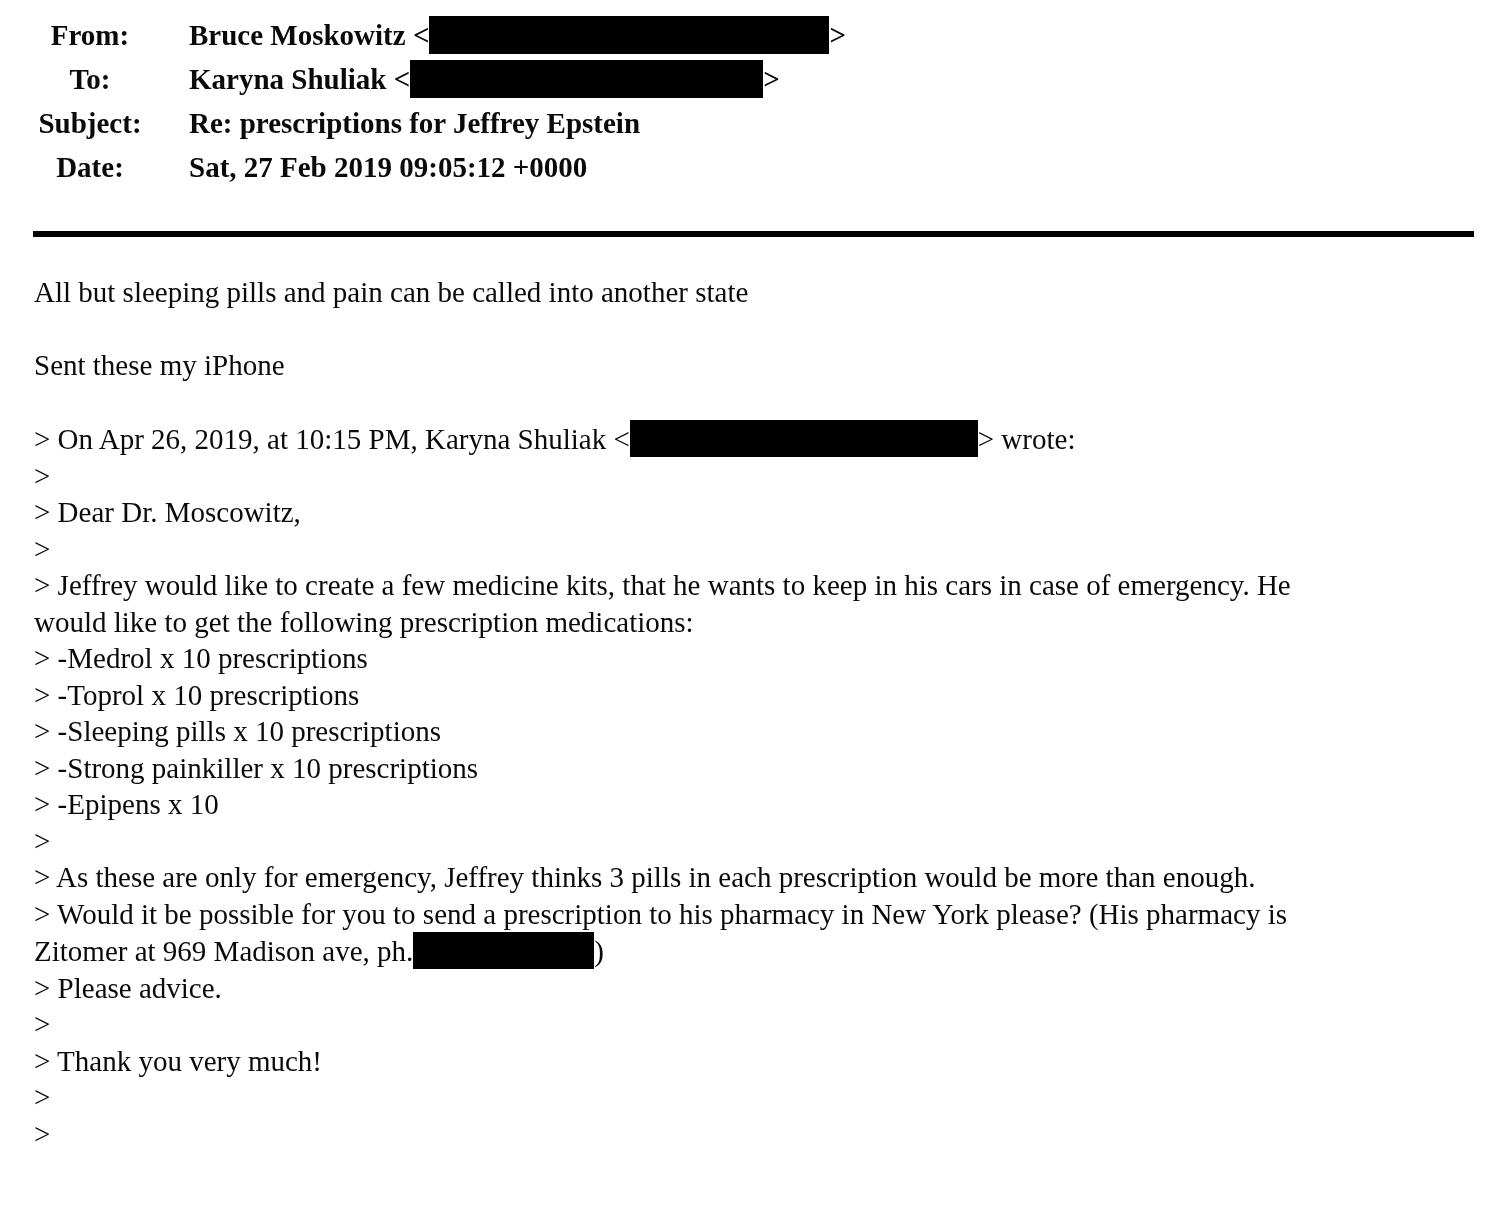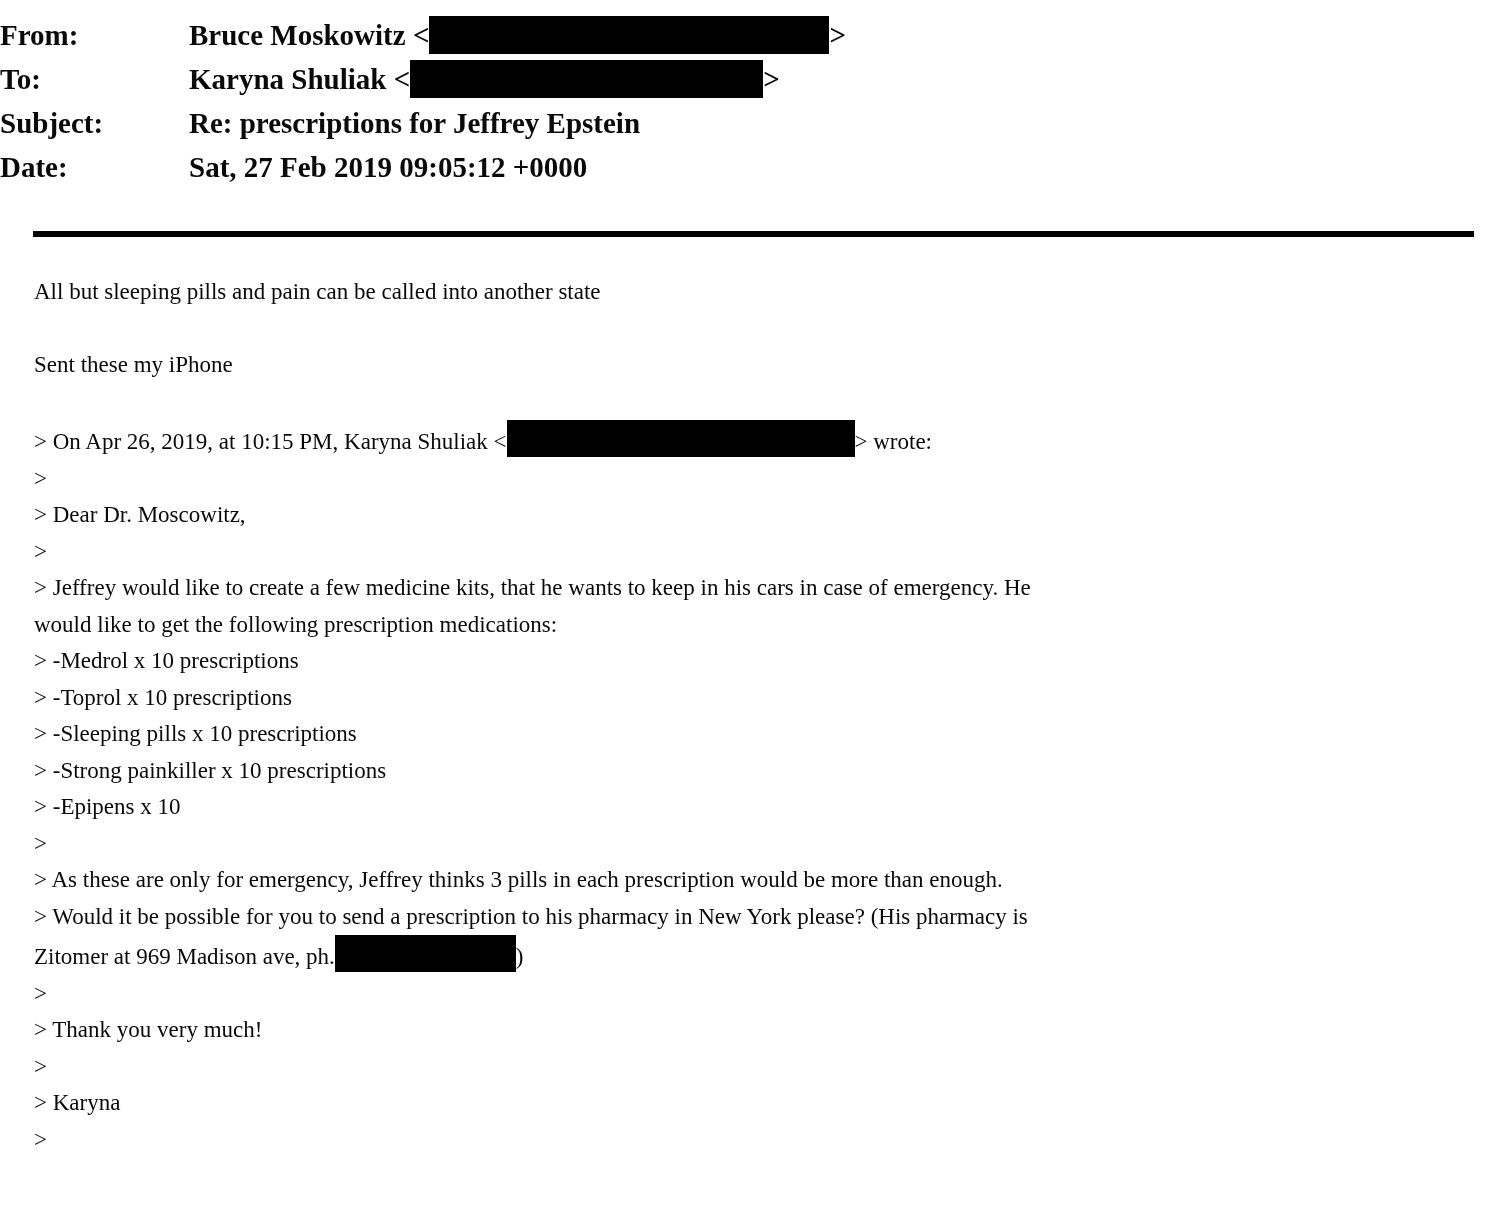--- a/index.html
+++ b/index.html
@@ -24,21 +24,21 @@
   }
   .header-row {
     display: grid;
     grid-template-columns: 180px 1fr;
     font-size: 29px;
     line-height: 44px;
     white-space: pre;
   }
   .header-label {
     font-weight: bold;
-    text-align: left;
+    text-align: center;
   }
   .header-value {
     padding-left: 9px;
     font-weight: bold;
   }
 
   
   .redaction {
     display: inline-block;
     background: #000000;
@@ -55,21 +55,21 @@
     height: 6px;
     background: #000000;
     margin: 42px 30px 0 33px;
   }
 
   
   .email-body {
     margin-top: 37px;
     padding-left: 34px;
     padding-right: 34px;
-    font-size: 23px;
+    font-size: 29px;
     line-height: 36.5px;
   }
   .body-line {
     min-height: 36.5px;
     white-space: pre;
   }
 </style>
 </head>
 <body>
 
@@ -94,19 +94,19 @@
       <div class="body-line">would like to get the following prescription medications:</div>
       <div class="body-line">&gt; -Medrol x 10 prescriptions</div>
       <div class="body-line">&gt; -Toprol x 10 prescriptions</div>
       <div class="body-line">&gt; -Sleeping pills x 10 prescriptions</div>
       <div class="body-line">&gt; -Strong painkiller x 10 prescriptions</div>
       <div class="body-line">&gt; -Epipens x 10</div>
       <div class="body-line">&gt;</div>
       <div class="body-line">&gt; As these are only for emergency, Jeffrey thinks 3 pills in each prescription would be more than enough.</div>
       <div class="body-line">&gt; Would it be possible for you to send a prescription to his pharmacy in New York please? (His pharmacy is</div>
       <div class="body-line">Zitomer at 969 Madison ave, ph.<span class="redaction" style="width: 181px; background: rgb(0, 0, 0);"></span>)</div>
+      <div class="body-line">&gt; Please advice.</div>
       <div class="body-line">&gt;</div>
       <div class="body-line">&gt; Thank you very much!</div>
       <div class="body-line">&gt;</div>
-      <div class="body-line">&gt; Karyna</div>
       <div class="body-line">&gt;</div>
     </div>
 </div>
 
 </body></html>

